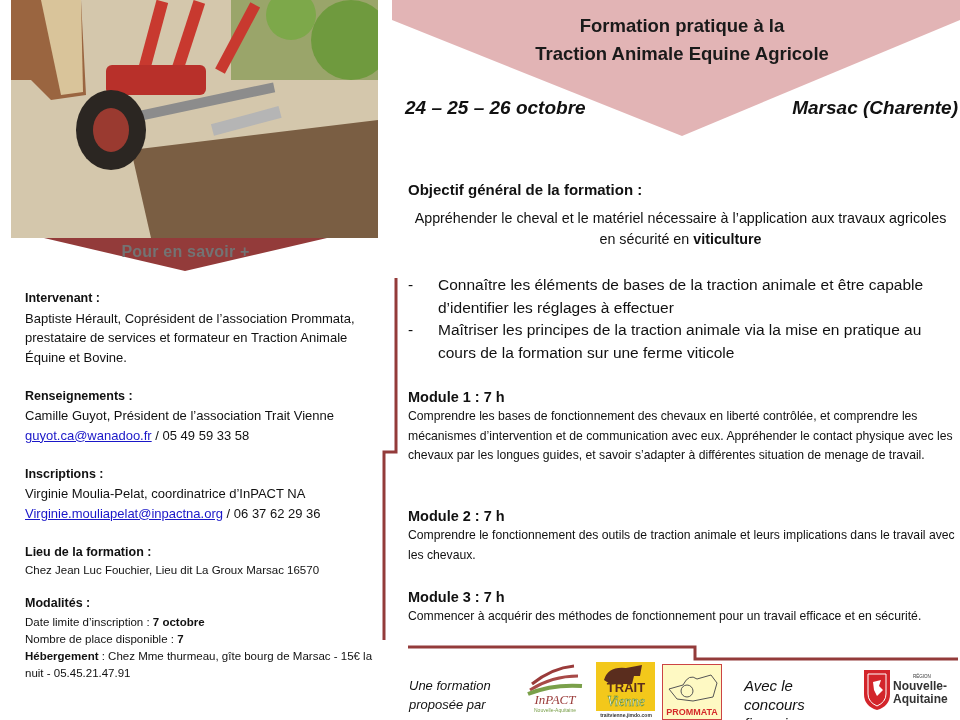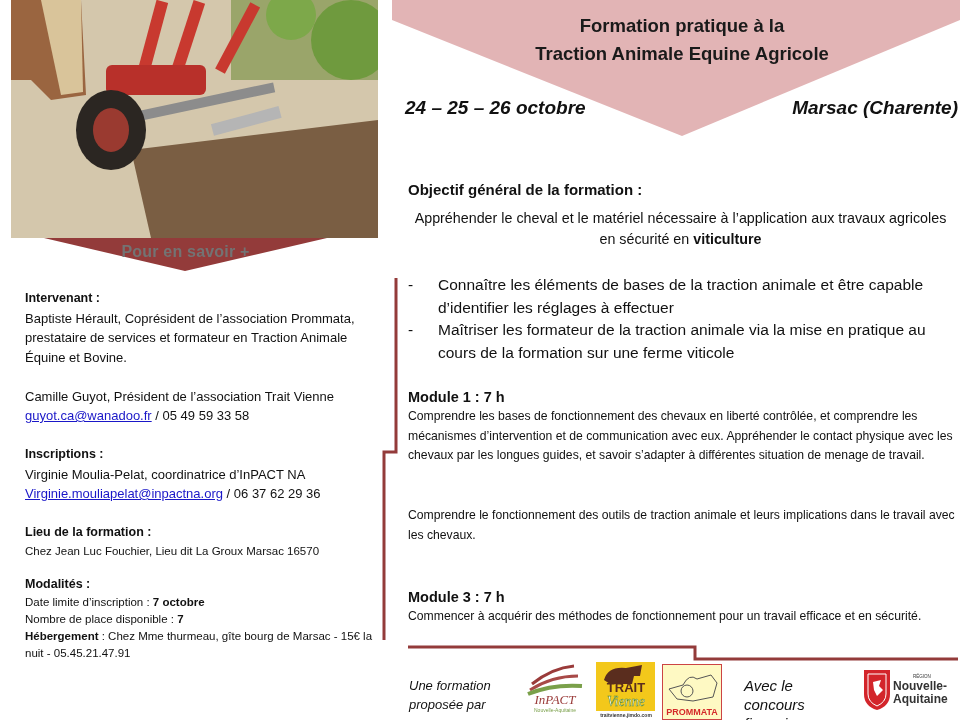--- a/index.html
+++ b/index.html
@@ -79,20 +79,21 @@
   <polygon points="0,0 283,0 141,33" fill="#933b3a"></polygon>
 </svg>
 <div class="abs chev-btn-label">Pour en savoir +</div>
 
 <div class="abs left">
   <div class="sect">
     <div class="h">Intervenant :</div>
     <div>Baptiste Hérault, Coprésident de l’association Prommata,  prestataire de services et formateur  en Traction Animale Équine et Bovine.</div>
   </div>
   <div class="sect">
+    <div class="h">Renseignements :</div>
     <div>Camille Guyot,  Président de l’association Trait Vienne</div>
     <div><a>guyot.ca@wanadoo.fr</a><span> / 05 49 59 33 58</span></div>
   </div>
   <div class="sect">
     <div class="h">Inscriptions :</div>
     <div>Virginie Moulia-Pelat, coordinatrice d’InPACT NA</div>
     <div><a>Virginie.mouliapelat@inpactna.org</a><span> / 06 37 62 29 36</span></div>
   </div>
   <div class="sect" style="margin-bottom:15px">
     <div class="h">Lieu de la formation :</div>
@@ -109,28 +110,29 @@
 <svg class="abs" style="left:0;top:0" width="960" height="720">
   <polyline points="396,278 396,452 384,452 384,640" fill="none" stroke="#933b3a" stroke-width="3"></polyline>
   <polyline points="408,647 695,647 695,659 958,659" fill="none" stroke="#933b3a" stroke-width="3"></polyline>
 </svg>
 
 <div class="abs obj-h">Objectif général de la formation :</div>
 <div class="abs obj-p"><span>Appréhender le cheval et le matériel nécessaire à l’application aux travaux agricoles en sécurité en </span><b>viticulture</b></div>
 
 <div class="abs bullets">
   <div class="li"><span class="dash">-</span><span>Connaître les éléments de bases de la traction animale et être capable d’identifier les réglages à effectuer</span></div>
-  <div class="li"><span class="dash">-</span><span>Maîtriser les formateur de la traction animale via la mise en pratique au cours de la formation sur une ferme viticole</span></div>
+  <div class="li"><span class="dash">-</span><span>Maîtriser les principes de la traction animale via la mise en pratique au cours de la formation sur une ferme viticole</span></div>
 </div>
 
 <div class="abs module" style="top:387px">
   <div class="mh">Module 1 : 7 h</div>
   <div class="mp">Comprendre  les bases de fonctionnement  des chevaux en liberté contrôlée,  et comprendre  les mécanismes d’intervention  et de communication  avec eux. Appréhender  le contact physique avec les chevaux par les longues guides, et savoir s’adapter à différentes situation de menage de travail.</div>
 </div>
 <div class="abs module" style="top:506px">
+  <div class="mh">Module 2 : 7 h</div>
   <div class="mp">Comprendre  le fonctionnement  des outils de traction animale et leurs implications dans le travail avec les chevaux.</div>
 </div>
 <div class="abs module" style="top:587px">
   <div class="mh">Module 3 : 7 h</div>
   <div class="mp">Commencer  à acquérir des méthodes de fonctionnement  pour un travail efficace et en sécurité.</div>
 </div>
 
 <div class="abs foot-l" style="width:100px">Une formation proposée par</div>
 
 <div class="logo" style="left:522px;top:662px;width:66px;height:56px">

